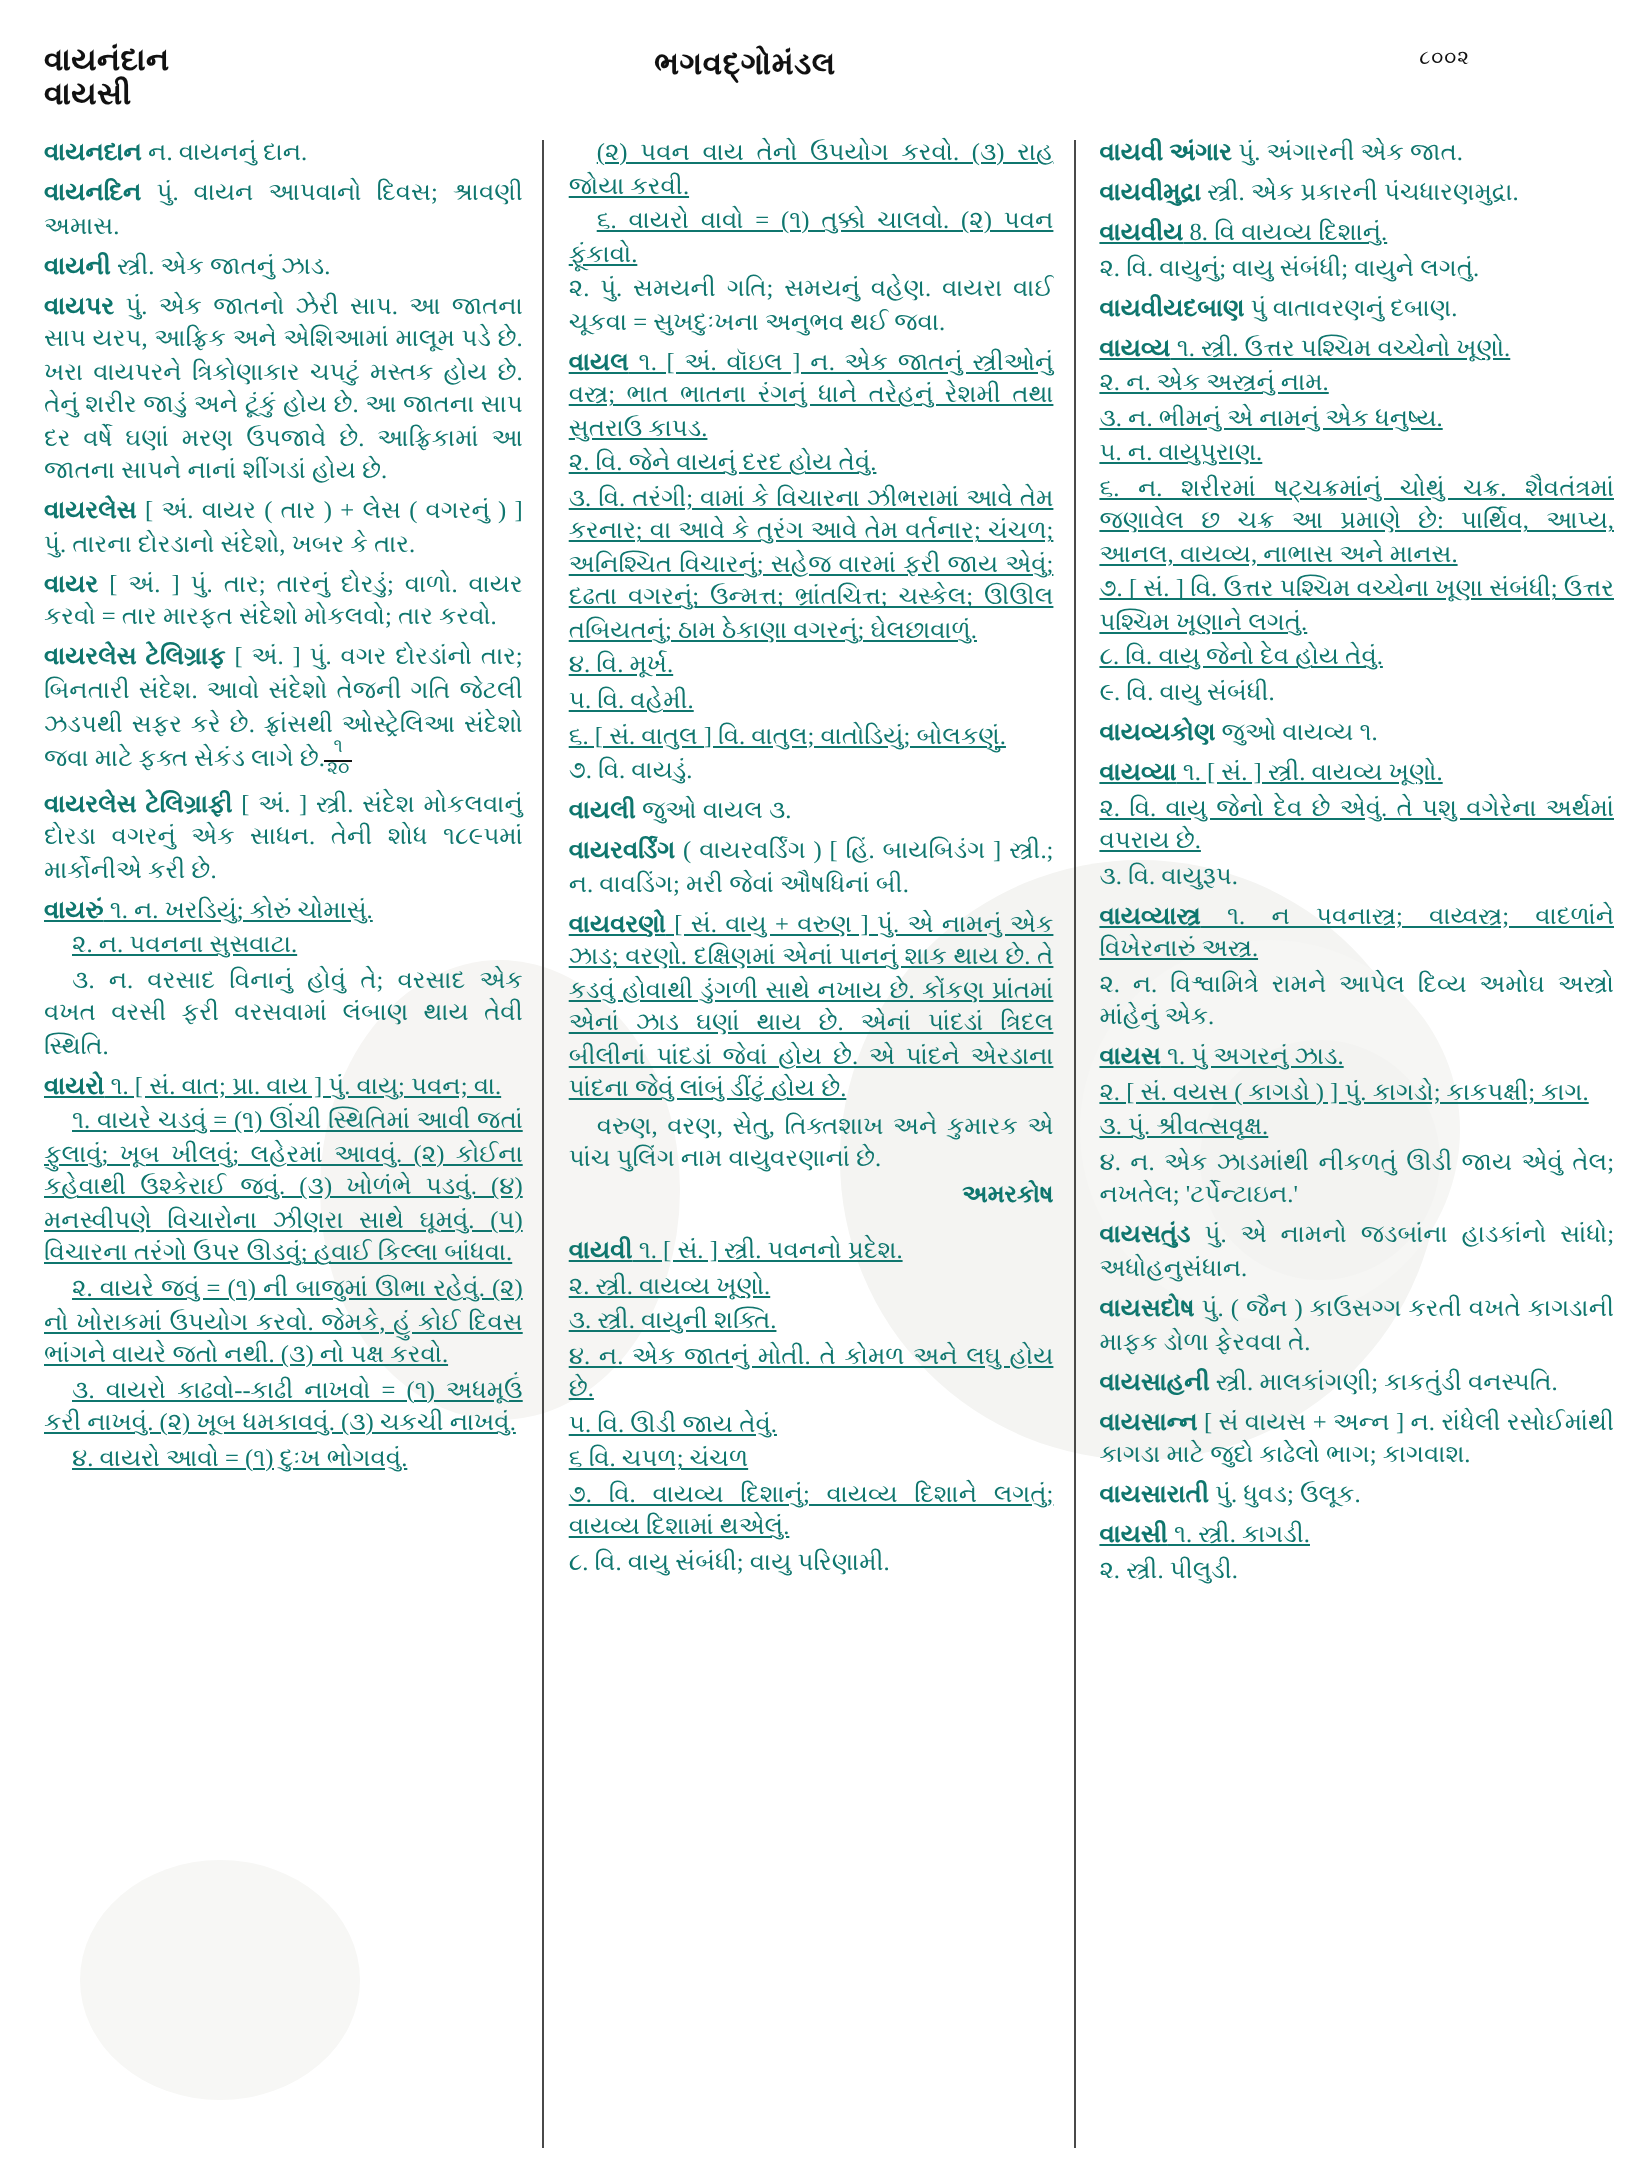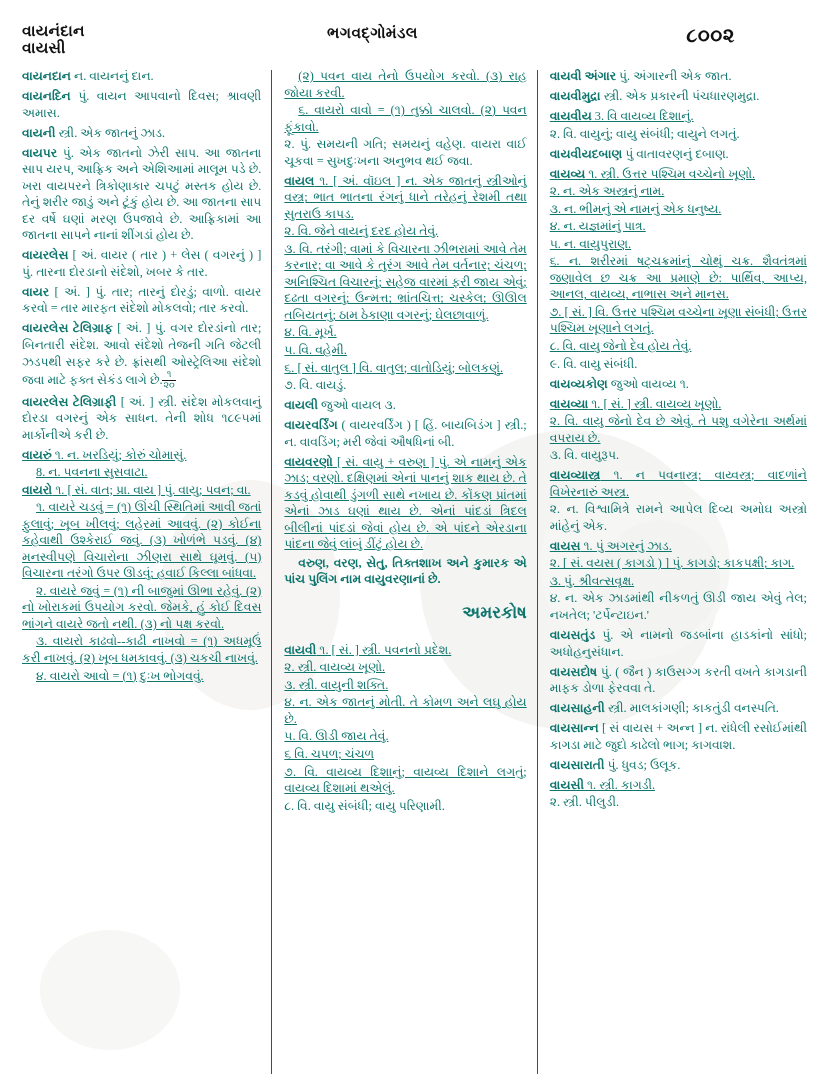--- a/index.html
+++ b/index.html
@@ -25,21 +25,21 @@
     padding:0 22px;box-sizing:border-box;
   }
   .hdr-left{position:absolute;left:22px;top:0;line-height:1.12;}
   .hdr-left div{font-weight:bold;font-size:15.5px;color:#111;letter-spacing:.2px;}
   .hdr-center{
     position:absolute;left:0;right:14px;top:2px;text-align:center;
     font-weight:bold;font-size:15.5px;color:#111;letter-spacing:.3px;
   }
   .hdr-right{
     position:absolute;right:24px;top:2px;
-    font-weight:bold;font-size:20px;color:#111;letter-spacing:.5px;
+    font-weight:normal;font-size:10px;color:#111;letter-spacing:.5px;
   }
 
   .cols{
     position:absolute;left:14px;top:68px;
     width:797px;height:1010px;
     display:flex;
   }
   .col{
     position:relative;
     box-sizing:border-box;
@@ -54,22 +54,22 @@
   .rule{
     width:1px;background:#2a2a2a;margin-top:2px;height:1004px;flex:0 0 1px;
     opacity:.85;
   }
 
   .entry{margin:0 0 3.5px 0;text-align:justify;text-justify:inter-word;}
   .entry.tight{margin-bottom:1px;text-decoration:underline;}
   .hw{font-weight:bold;}
   .sub{ text-indent:14px; text-align:justify;}
   .sub2{ text-indent:0; text-align:justify;}
-  .src{text-align:right;font-weight:bold;font-size:17px;margin-top:14px;}
-  .verse{font-weight:bold;text-align:justify;margin:2px 0 0 0;text-indent:14px;}
+  .src{text-align:right;font-weight:bold;font-size:12px;margin-top:1px;}
+  .verse{font-weight:normal;text-align:justify;margin:2px 0 0 0;text-indent:14px;}
   .frac{display:inline-block;vertical-align:-0.35em;text-align:center;font-size:9.5px;line-height:1.0;}
   .frac .num{display:block;border-bottom:1px solid #141414;padding:0 1px;}
   .frac .den{display:block;padding:0 1px;}
 </style>
 </head>
 <body>
 
 <div class="page">
 
   <div class="scan-blotch b1"></div>
@@ -119,21 +119,22 @@
         <span class="hw">વાયરલેસ ટેલિગ્રાફ</span><span> [ અં. ] પું. વગર દોરડાંનો તાર; બિનતારી સંદેશ. આવો સંદેશો તેજની ગતિ જેટલી ઝડપથી સફર કરે છે. ફ્રાંસથી ઓસ્ટ્રેલિઆ સંદેશો જવા માટે ફક્ત સેકંડ લાગે છે.</span><span class="frac"><span class="num">૧</span><span class="den">૨૦</span></span>
       </p>
 
       <p class="entry">
         <span class="hw">વાયરલેસ ટેલિગ્રાફી</span><span> [ અં. ] સ્ત્રી. સંદેશ મોકલવાનું દોરડા વગરનું એક સાધન. તેની શોધ ૧૮૯૫માં માર્કોનીએ કરી છે.</span>
       </p>
 
       <p class="entry tight">
         <span class="hw">વાયરું</span><span> ૧. ન. ખરડિયું; કોરું ચોમાસું.</span>
       </p>
-      <p class="entry tight sub">8. ન. પવનના સુસવાટા.</p>
+      <p class="entry tight sub">૨. ન. પવનના સુસવાટા.</p>
+      <p class="entry sub">૩. ન. વરસાદ વિનાનું હોવું તે; વરસાદ એક વખત વરસી ફરી વરસવામાં લંબાણ થાય તેવી સ્થિતિ.</p>
 
       <p class="entry tight">
         <span class="hw">વાયરો</span><span> ૧. [ સં. વાત; પ્રા. વાય ] પું. વાયુ; પવન; વા.</span>
       </p>
       <p class="entry tight sub">૧. વાયરે ચડવું = (૧) ઊંચી સ્થિતિમાં આવી જતાં ફુલાવું; ખૂબ ખીલવું; લહેરમાં આવવું. (૨) કોઈના કહેવાથી ઉશ્કેરાઈ જવું. (૩) ખોળંભે પડવું. (૪) મનસ્વીપણે વિચારોના ઝીણરા સાથે ઘૂમવું. (૫) વિચારના તરંગો ઉપર ઊડવું; હવાઈ કિલ્લા બાંધવા.</p>
       <p class="entry tight sub">૨. વાયરે જવું = (૧) ની બાજુમાં ઊભા રહેવું. (૨) નો ખોરાકમાં ઉપયોગ કરવો. જેમકે, હું કોઈ દિવસ ભાંગને વાયરે જતો નથી. (૩) નો પક્ષ કરવો.</p>
       <p class="entry tight sub">૩. વાયરો કાઢવો--કાઢી નાખવો = (૧) અધમૂઉં કરી નાખવું. (૨) ખૂબ ધમકાવવું. (૩) ચકચી નાખવું.</p>
       <p class="entry tight sub">૪. વાયરો આવો = (૧) દુઃખ ભોગવવું.</p>
     </div>
 
@@ -187,34 +188,33 @@
 
       <p class="entry">
         <span class="hw">વાયવી અંગાર</span><span> પું. અંગારની એક જાત.</span>
       </p>
 
       <p class="entry">
         <span class="hw">વાયવીમુદ્રા</span><span> સ્ત્રી. એક પ્રકારની પંચધારણમુદ્રા.</span>
       </p>
 
       <p class="entry tight">
-        <span class="hw">વાયવીય</span><span> 3. વિ વાયવ્ય દિશાનું.</span>
+        <span class="hw">વાયવીય</span><span> 8. વિ વાયવ્ય દિશાનું.</span>
       </p>
       <p class="entry sub2">૨. વિ. વાયુનું; વાયુ સંબંધી; વાયુને લગતું.</p>
 
       <p class="entry">
         <span class="hw">વાયવીયદબાણ</span><span> પું વાતાવરણનું દબાણ.</span>
       </p>
 
       <p class="entry tight">
         <span class="hw">વાયવ્ય</span><span> ૧. સ્ત્રી. ઉત્તર પશ્ચિમ વચ્ચેનો ખૂણો.</span>
       </p>
       <p class="entry tight sub2">૨. ન. એક અસ્ત્રનું નામ.</p>
       <p class="entry tight sub2">૩. ન. ભીમનું એ નામનું એક ધનુષ્ય.</p>
-      <p class="entry tight sub2">૪. ન. યજ્ઞમાંનું પાત્ર.</p>
       <p class="entry tight sub2">૫. ન. વાયુપુરાણ.</p>
       <p class="entry tight sub2">૬. ન. શરીરમાં ષટ્ચક્રમાંનું ચોથું ચક્ર. શૈવતંત્રમાં જણાવેલ છ ચક્ર આ પ્રમાણે છે: પાર્થિવ, આપ્ય, આનલ, વાયવ્ય, નાભાસ અને માનસ.</p>
       <p class="entry tight sub2">૭. [ સં. ] વિ. ઉત્તર પશ્ચિમ વચ્ચેના ખૂણા સંબંધી; ઉત્તર પશ્ચિમ ખૂણાને લગતું.</p>
       <p class="entry tight sub2">૮. વિ. વાયુ જેનો દેવ હોય તેવું.</p>
       <p class="entry sub2">૯. વિ. વાયુ સંબંધી.</p>
 
       <p class="entry">
         <span class="hw">વાયવ્યકોણ</span><span> જુઓ વાયવ્ય ૧.</span>
       </p>
 

